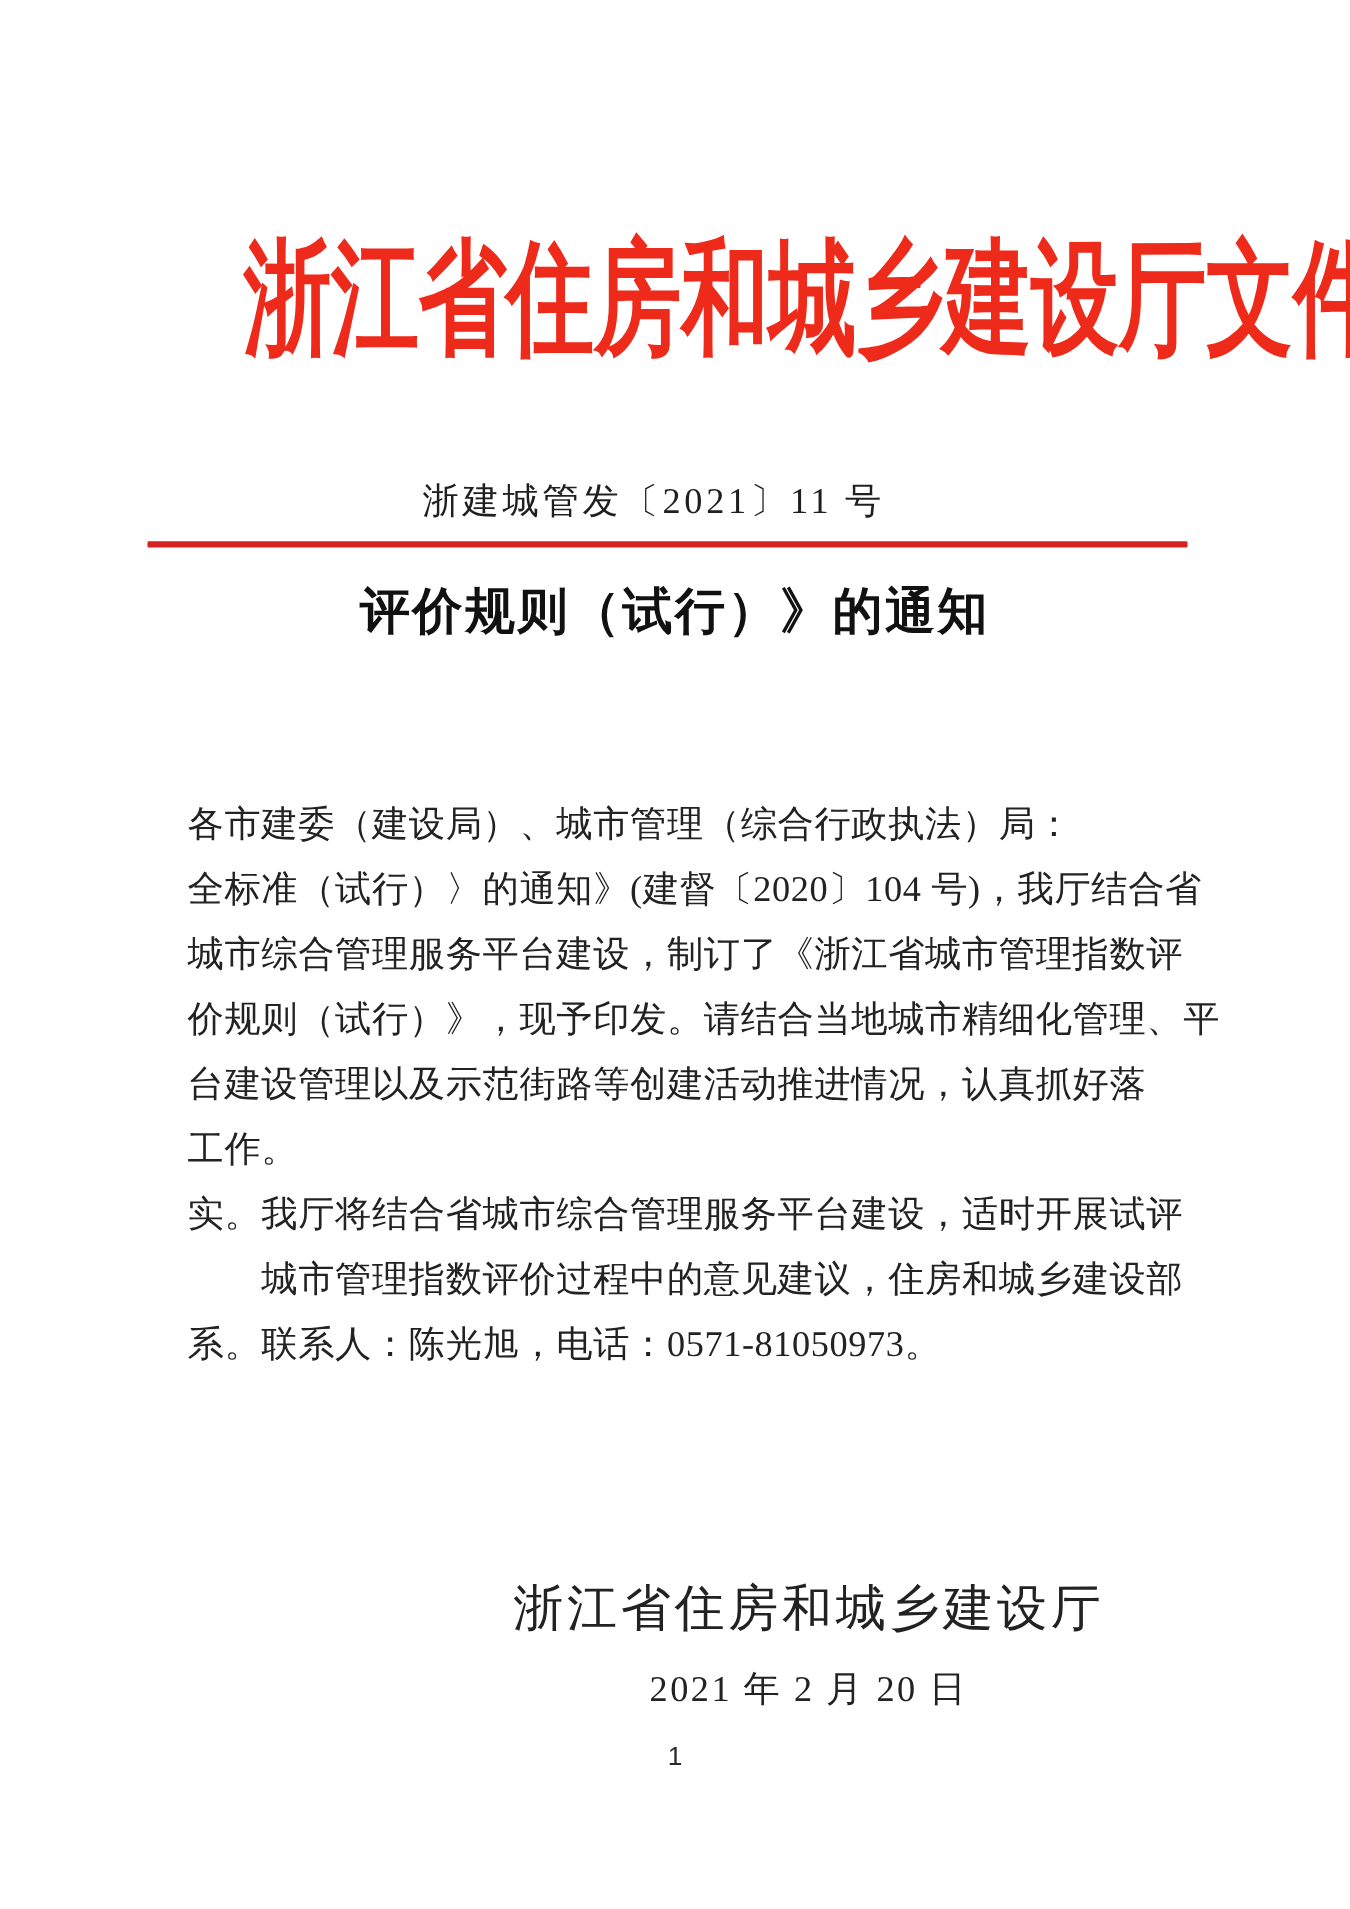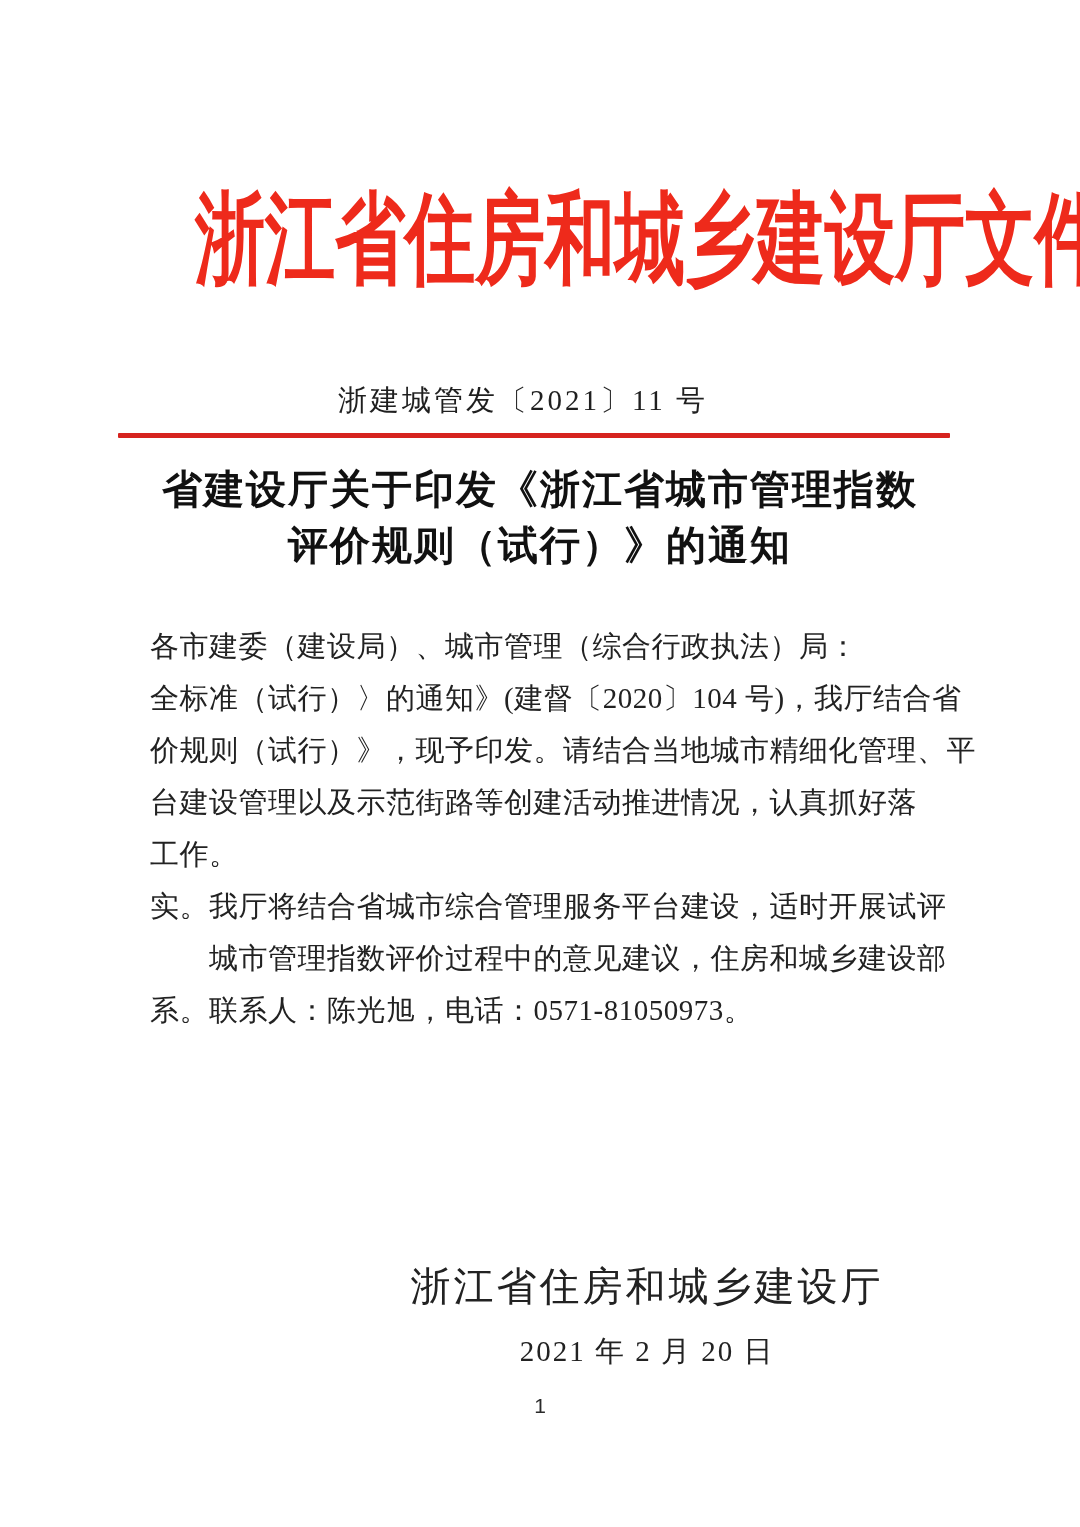--- a/index.html
+++ b/index.html
@@ -70,21 +70,21 @@
     font-weight: bold;
     font-size: 40px;
     line-height: 56px;
     letter-spacing: 2px;
     color: #111111;
   }
 
   
   .body-text {
     position: absolute;
-    top: 620px;
+    top: 634px;
     left: 150px;
     width: 800px;
     font-size: 29px;
     line-height: 52px;
     letter-spacing: 0.5px;
     color: #222222;
   }
   .body-line { white-space: nowrap; }
 
   
@@ -130,27 +130,27 @@
 
   <div class="banner">
     <span class="banner-text">浙江省住房和城乡建设厅文件</span>
   </div>
 
   <div class="doc-number">浙建城管发〔2021〕11 号</div>
 
   <div class="red-line"></div>
 
   <div class="doc-title">
-    <div>省建设厅关于印发《浙江省城市管理指数</div>
     <div>评价规则（试行）》的通知</div>
   </div>
 
   <div class="body-text">
     <div class="body-line">各市建委（建设局）、城市管理（综合行政执法）局：</div>
     <div class="body-line">全标准（试行）〉的通知》(建督〔2020〕104 号)，我厅结合省</div>
+    <div class="body-line">城市综合管理服务平台建设，制订了《浙江省城市管理指数评</div>
     <div class="body-line">价规则（试行）》，现予印发。请结合当地城市精细化管理、平</div>
     <div class="body-line">台建设管理以及示范街路等创建活动推进情况，认真抓好落</div>
     <div class="body-line">工作。</div>
     <div class="body-line">实。我厅将结合省城市综合管理服务平台建设，适时开展试评</div>
     <div class="body-line">　　城市管理指数评价过程中的意见建议，住房和城乡建设部</div>
     <div class="body-line">系。联系人：陈光旭，电话：0571-81050973。</div>
   </div>
 
   <div class="signer">浙江省住房和城乡建设厅</div>
 

